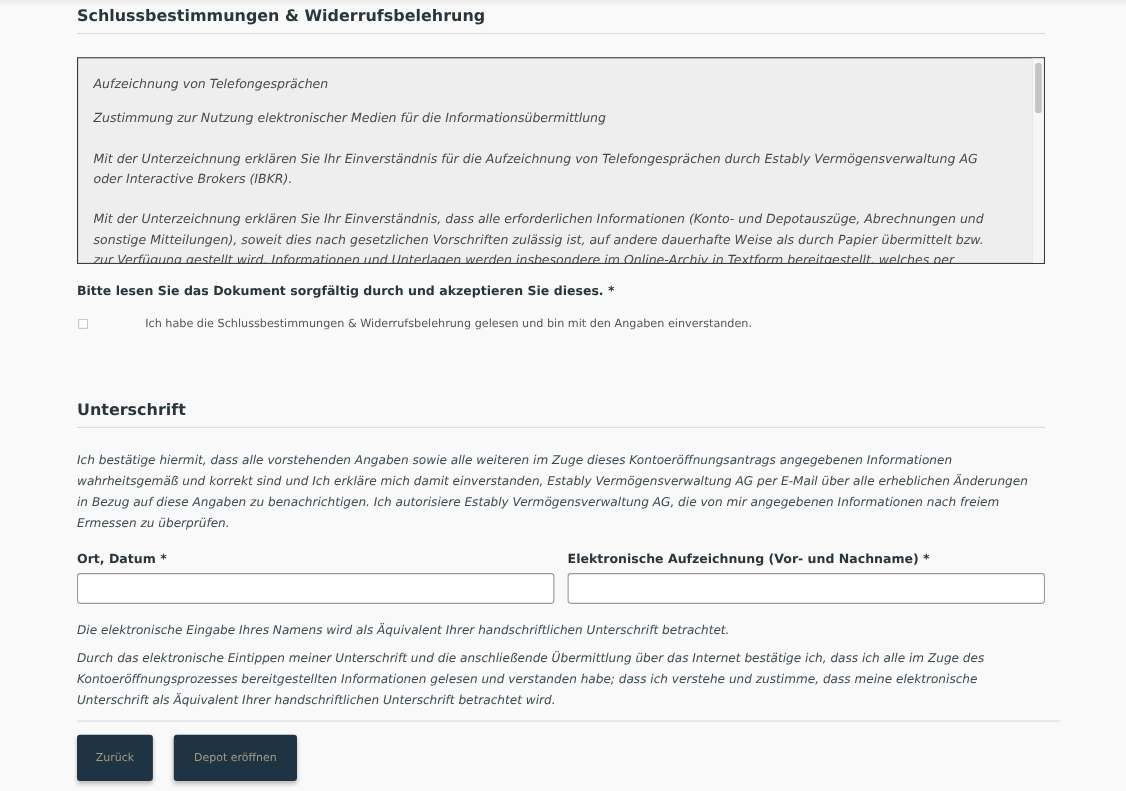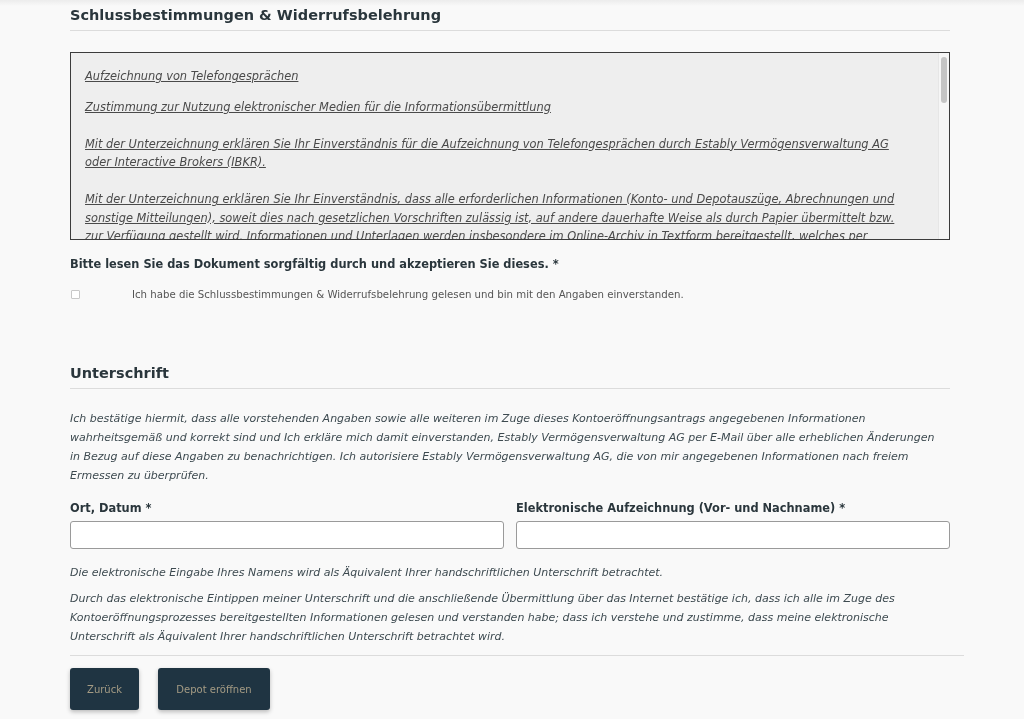--- a/index.html
+++ b/index.html
@@ -2,21 +2,21 @@
 <html><head>
 <meta charset="utf-8">
 <style>
   * { box-sizing: border-box; margin: 0; padding: 0; }
   html, body { width: 1024px; height: 719px; overflow: hidden; background: #f9f9f9; }
   body { font-family: "DejaVu Sans", sans-serif; color: #2c3a40; position: relative; }
   .topfade { position: absolute; left: 0; top: 0; width: 1024px; height: 6px; background: linear-gradient(#ececec, #f9f9f9); }
   .section-title { position: absolute; left: 70px; font-weight: bold; font-size: 14.5px; color: #2a363c; }
   .rule { position: absolute; left: 70px; width: 880px; height: 1px; background: #dcdcdc; }
   .docbox { position: absolute; left: 70px; top: 52px; width: 880px; height: 188px; border: 1.5px solid #3b3b3b; background: #eeeeee; overflow: hidden; }
-  .docinner { position: absolute; left: 14px; top: 14px; width: 830px; font-style: italic; font-size: 11.4px; line-height: 18.5px; color: #4a4a4a; text-decoration: underline; }
+  .docinner { position: absolute; left: 14px; top: 14px; width: 830px; font-style: italic; font-size: 11.4px; line-height: 18.5px; color: #4a4a4a; }
   .docinner p { margin-bottom: 18.5px; }
   .docinner p.tight { margin-bottom: 12px; }
   .scrolltrack { position: absolute; right: 0; top: 0; width: 11px; height: 186px; background: #f6f6f6; border-left: 1px solid #e6e6e6; }
   .scrollthumb { position: absolute; right: 2px; top: 4px; width: 6px; height: 46px; background: #c4c4c4; border-radius: 3px; }
   .required-label { position: absolute; left: 70px; top: 257px; font-size: 11.4px; font-weight: bold; color: #2a363c; }
   .checkrow { position: absolute; left: 71px; top: 289px; display: flex; align-items: center; font-size: 10.2px; color: #555; gap: 48px; }
   .checkbox { width: 9px; height: 9px; border: 1px solid #c8c8c8; background: #fff; margin-right: 4px; border-radius: 1px; }
   .para { position: absolute; left: 70px; width: 870px; font-size: 11px; line-height: 19px; color: #3d4a50; font-style: italic; }
   .field-label { position: absolute; font-size: 11.4px; font-weight: bold; color: #2a363c; }
   .field-input { position: absolute; top: 521px; width: 434px; height: 28px; border: 1px solid #9a9a9a; border-radius: 3px; background: #fff; font-size: 12px; padding: 0 8px; font-family: "DejaVu Sans", sans-serif; }

